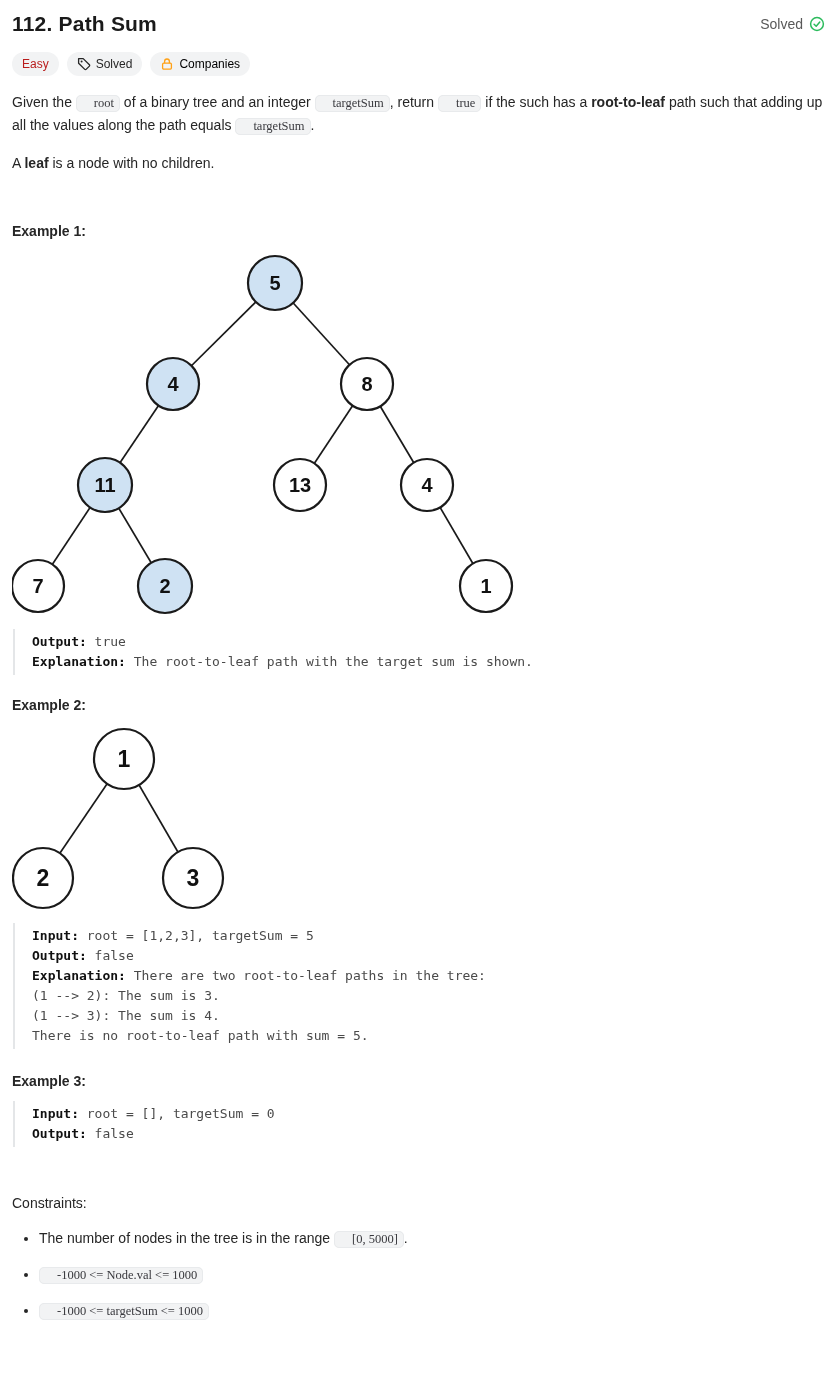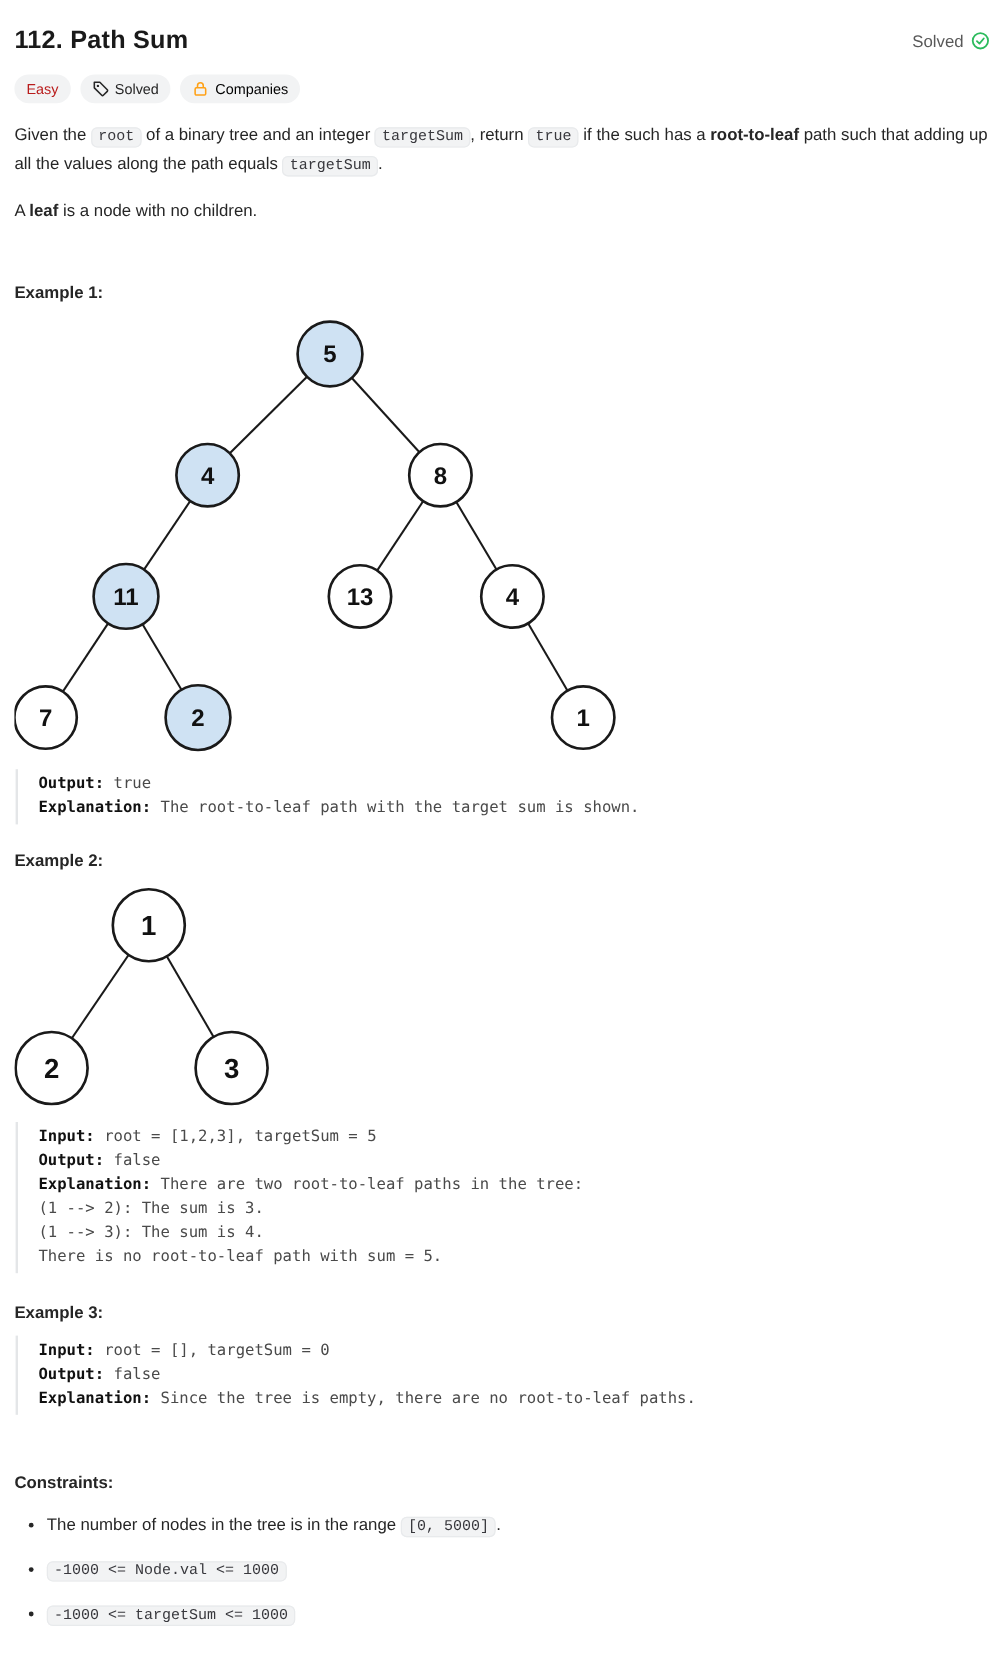--- a/index.html
+++ b/index.html
@@ -1,51 +1,51 @@
 <!DOCTYPE html>
 <html><head>
 <meta charset="utf-8">
 <style>
   *{box-sizing:border-box;margin:0;padding:0}
   html,body{background:#ffffff}
   body{width:837px;font-family:"Liberation Sans",sans-serif;color:#262626}
   .page{padding:10px 12px 30px 12px;position:relative}
 
-  .header-row{display:flex;justify-content:space-between;align-items:center;margin-top:12px}
+  .header-row{display:flex;justify-content:space-between;align-items:center;margin-top:2px}
   .title{font-size:21px;font-weight:700;color:#1a1a1a;letter-spacing:.2px}
   .solved{display:flex;align-items:center;gap:6px;font-size:14px;color:#595959;cursor:pointer}
   .solved svg{display:block}
 
   .badge-row{display:flex;gap:8px;margin-top:16px}
   .pill{display:inline-flex;align-items:center;gap:5px;height:24px;padding:0 10px;border-radius:12px;
         background:#f2f3f4;font-size:12px;color:#262626;cursor:pointer;white-space:nowrap}
   .pill.easy{color:#b91c1c}
   .pill.companies{color:#000000}
   .pill svg{display:block}
 
   p.desc{margin-top:16px;font-size:14px;line-height:21.5px;max-width:813px}
-  code.ic{font-family:Liberation Mono, monospace;font-size:12.5px;
-          background:#f2f3f4;border:1px solid #e8eaec;border-radius:5px;padding:0px 5px 1px 5px;
+  code.ic{font-family:Liberation Serif, serif;font-size:12.5px;
+          background:#f2f3f4;border:1px solid #e8eaec;border-radius:5px;padding:0px 5px 1px 17px;
           color:#38383d;white-space:nowrap}
 
   .example-label{font-size:14px;font-weight:700;margin-top:22px;color:#262626}
   .example-label.first{margin-top:48px}
 
   .tree{margin-top:14px}
   .tree svg{display:block}
   .tree-sm text{font-family:"Liberation Sans",sans-serif;font-weight:700;font-size:20px;fill:#111}
   .tree-lg text{font-family:"Liberation Sans",sans-serif;font-weight:700;font-size:23px;fill:#111}
 
   .example-pre{margin:12px 0 0 1px;border-left:2px solid #e4e6e8;padding:3px 0 3px 17px;
                font-family:"DejaVu Sans Mono","Liberation Mono",monospace;font-size:13px;
                line-height:20px;color:#4a4a4a}
   .example-pre .code-line{white-space:pre}
   .example-pre strong{color:#111;font-weight:700}
 
-  .constraints-label{font-size:14px;font-weight:700;margin-top:48px;color:#262626}
+  .constraints-label{font-size:14px;font-weight:400;margin-top:48px;color:#262626}
   ul.constraints{margin-top:16px;padding-left:27px;list-style:disc}
   ul.constraints li{margin-bottom:13px;font-size:14px;line-height:22px;color:#262626}
 </style>
 </head>
 <body>
 
 <div class="page">
 
   <div class="header-row">
     <h1 class="title">112. Path Sum</h1>
@@ -136,21 +136,20 @@
       <div class="code-line"><strong>Explanation:</strong><span> There are two root-to-leaf paths in the tree:</span></div>
       <div class="code-line"><span>(1 --&gt; 2): The sum is 3.</span></div>
       <div class="code-line"><span>(1 --&gt; 3): The sum is 4.</span></div>
       <div class="code-line"><span>There is no root-to-leaf path with sum = 5.</span></div>
     </div>
 
   <p class="example-label" style="margin-top:24px">Example 3:</p>
   <div class="example-pre">
       <div class="code-line"><strong>Input:</strong><span> root = [], targetSum = 0</span></div>
       <div class="code-line"><strong>Output:</strong><span> false</span></div>
-      <div class="code-line"><strong>Explanation:</strong><span> Since the tree is empty, there are no root-to-leaf paths.</span></div>
     </div>
 
   <p class="constraints-label">Constraints:</p>
   <ul class="constraints">
     <li><span>The number of nodes in the tree is in the range </span><code class="ic">[0, 5000]</code><span>.</span></li>
     <li><code class="ic">-1000 &lt;= Node.val &lt;= 1000</code></li>
     <li><code class="ic">-1000 &lt;= targetSum &lt;= 1000</code></li>
   </ul>
 
 </div>

